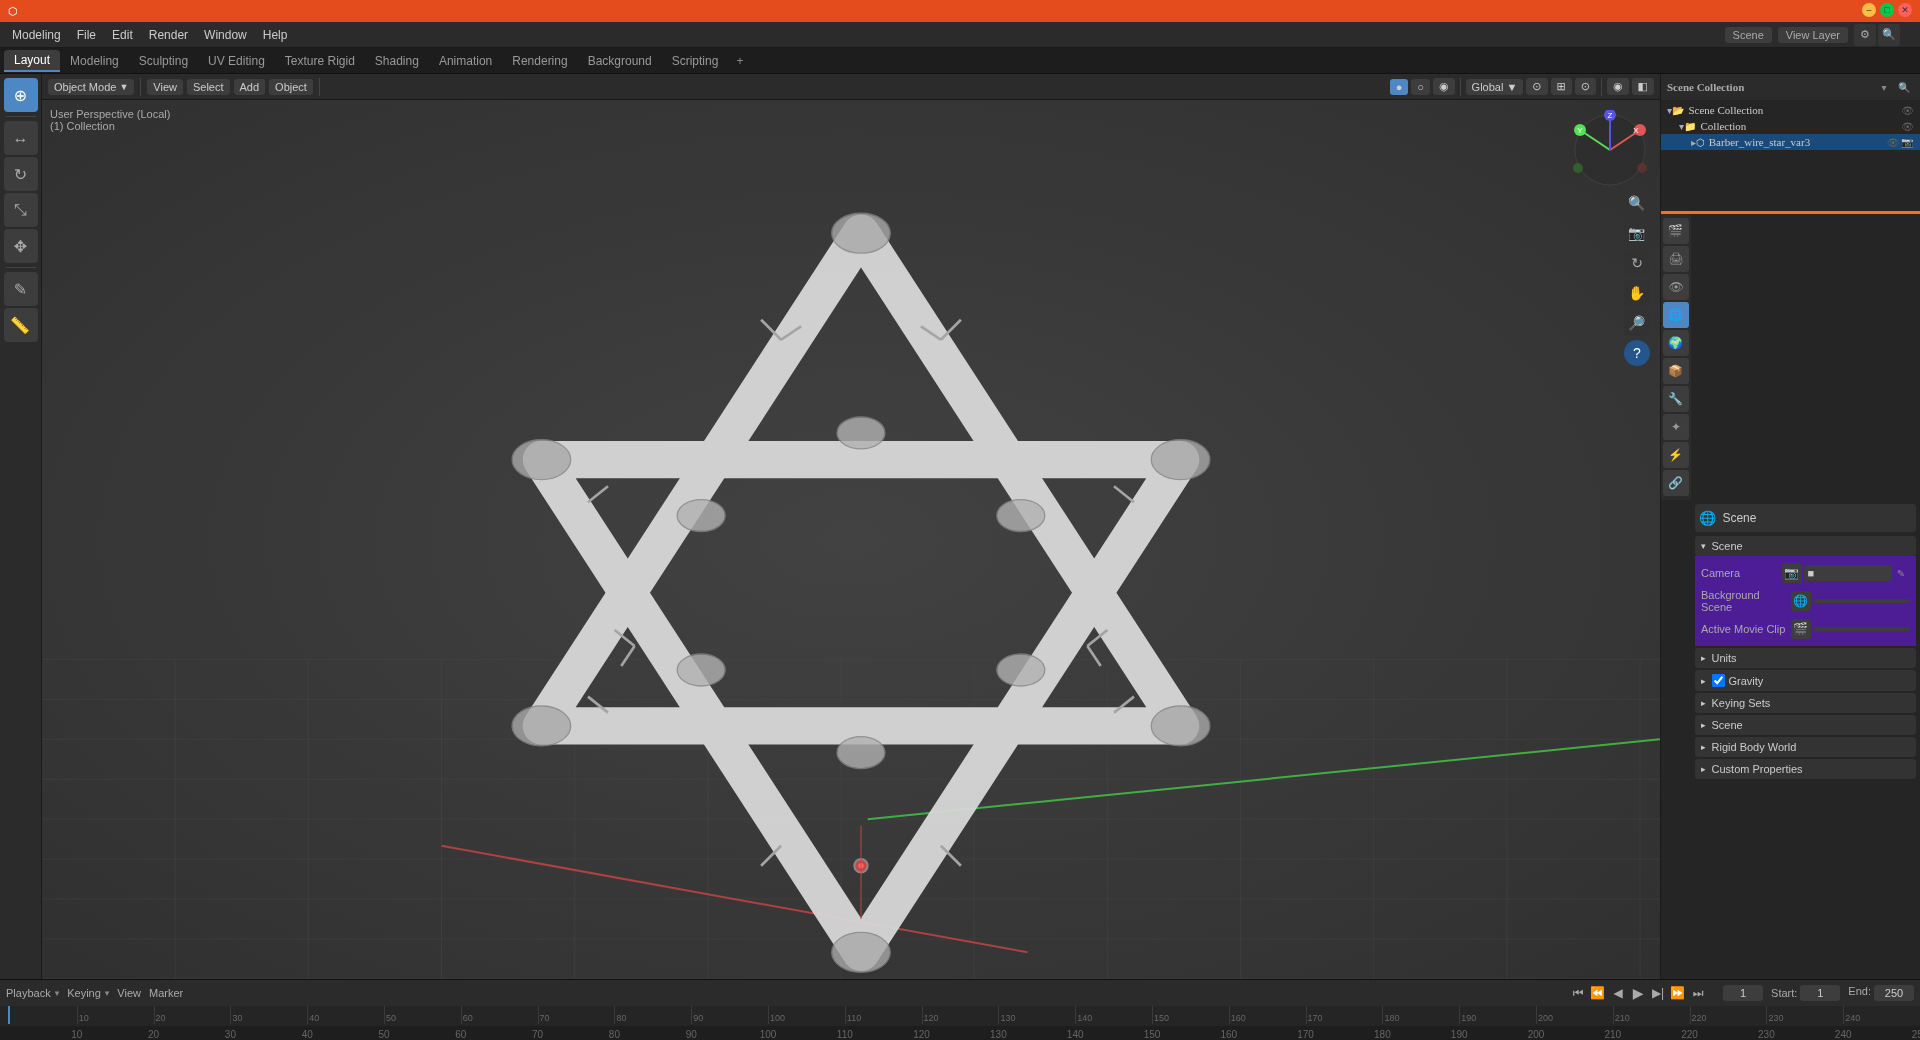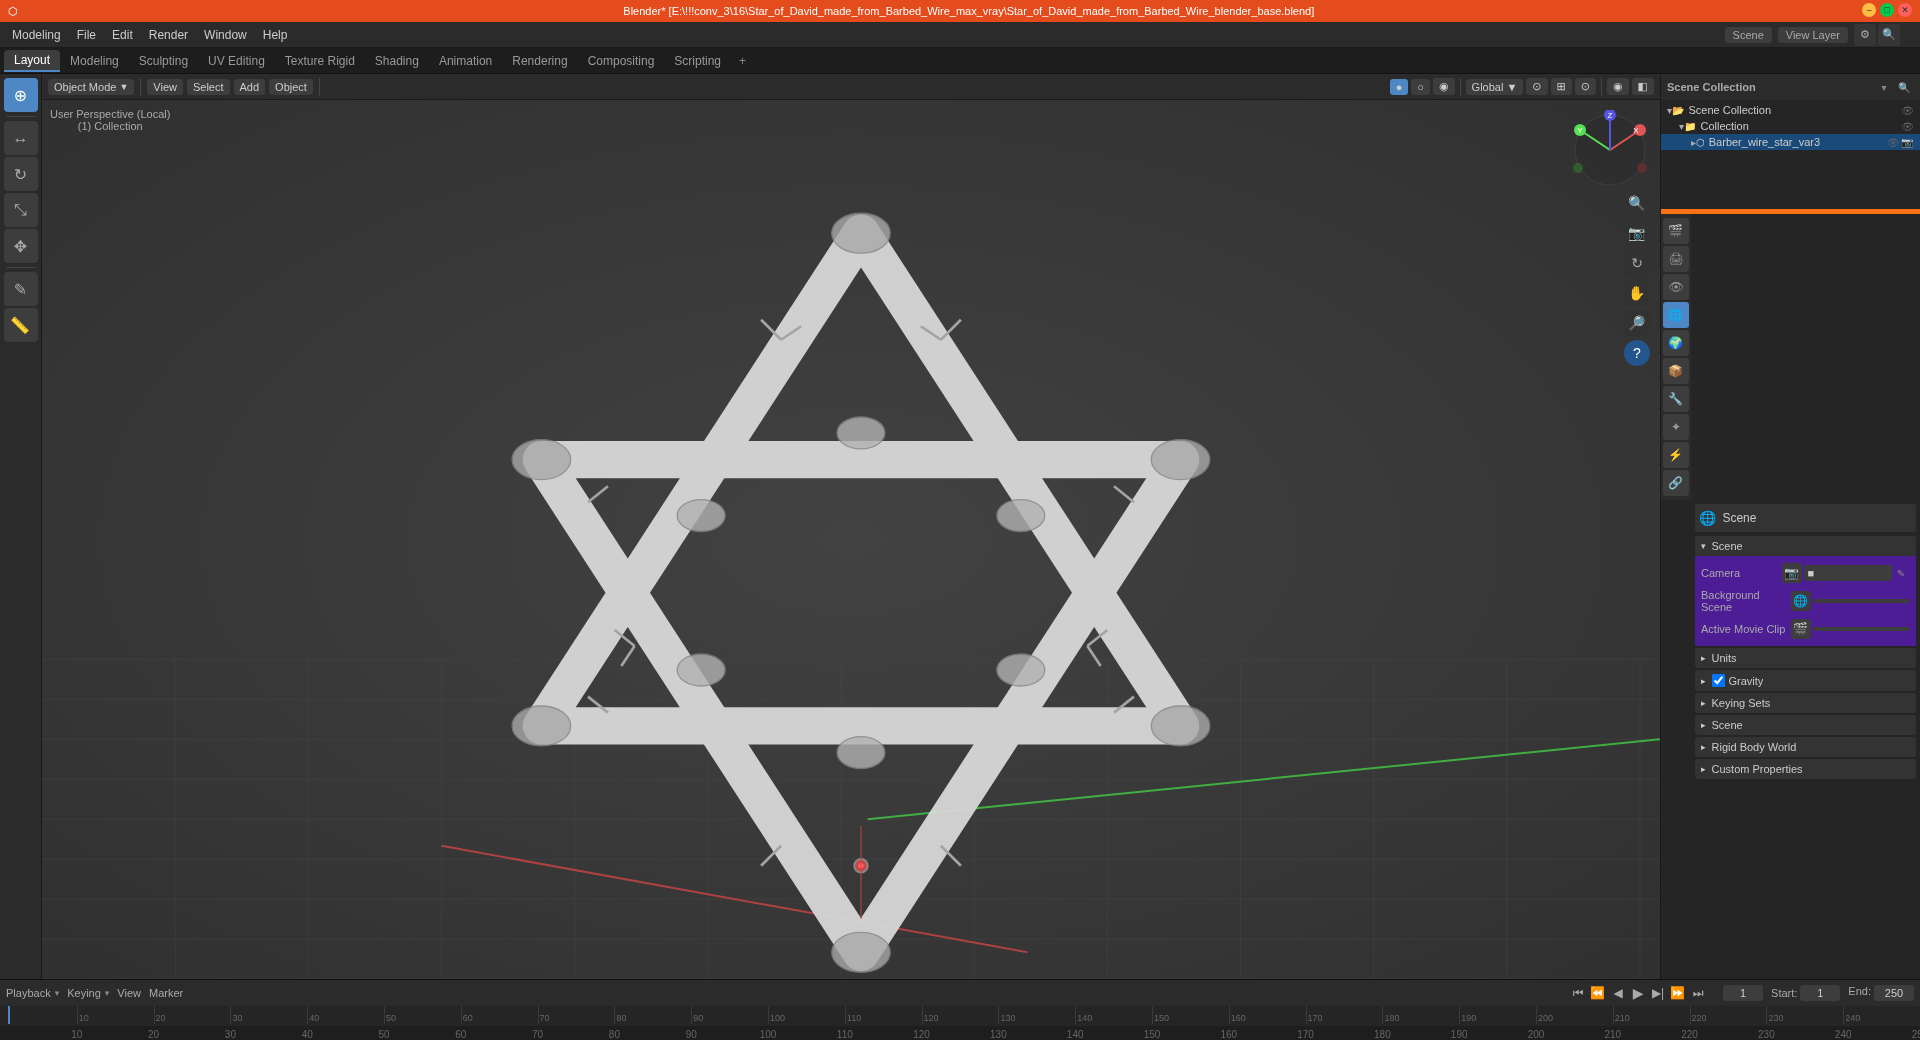--- a/index.html
+++ b/index.html
@@ -131,21 +131,20 @@
     }
     .tool-btn.active { background: #4d88c4; color: #fff; }
     .tool-divider { width: 30px; height: 1px; background: #444; margin: 2px 0; }
 
     
     #viewport {
       flex: 1;
       background: #3d3d3d;
       position: relative;
       overflow: hidden;
-      text-align: center;
     }
 
     
     #viewport-header {
       height: 26px;
       background: #2b2b2b;
       display: flex;
       align-items: center;
       padding: 0 6px;
       gap: 4px;
@@ -217,22 +216,23 @@
       width: 260px;
       background: #252525;
       border-left: 1px solid #1a1a1a;
       display: flex;
       flex-direction: column;
     }
 
     
     #outliner {
       height: 140px;
-      border-bottom: 5px solid #f97316;
+      border-bottom: 3px solid #f97316;
       overflow: hidden;
+      font-family: Liberation Serif, serif;
     }
     #outliner-header {
       height: 26px;
       background: #2b2b2b;
       display: flex;
       align-items: center;
       padding: 0 6px;
       justify-content: space-between;
     }
     .panel-header-label {
@@ -475,21 +475,20 @@
       bottom: 0;
       width: 2px;
       background: #4d88c4;
     }
   </style>
 </head>
 <body>
 
 <div id="title-bar">
   <span id="blender-logo">⬡</span>
-  <span id="title-bar-title">Blender* [E:\!!!conv_3\16\Star_of_David_made_from_Barbed_Wire_max_vray\Star_of_David_made_from_Barbed_Wire_blender_base.blend]</span>
   <div id="window-controls">
     <div class="win-btn min">–</div>
     <div class="win-btn max">□</div>
     <div class="win-btn close">✕</div>
   </div>
 </div>
 
 <div id="menu-bar">
   <div class="menu-item">Modeling</div>
   <div class="menu-item">File</div>
@@ -514,21 +513,21 @@
 
 <div id="workspace-tabs">
   <div class="ws-tab active" id="tab-layout">Layout</div>
   <div class="ws-tab">Modeling</div>
   <div class="ws-tab">Sculpting</div>
   <div class="ws-tab">UV Editing</div>
   <div class="ws-tab">Texture Rigid</div>
   <div class="ws-tab">Shading</div>
   <div class="ws-tab">Animation</div>
   <div class="ws-tab">Rendering</div>
-  <div class="ws-tab">Compositing</div>
+  <div class="ws-tab">Background</div>
   <div class="ws-tab">Scripting</div>
   <div class="ws-tab-plus">+</div>
 </div>
 
 <div id="main-area">
 
   <div id="left-toolbar">
     <div class="tool-btn active">⊕</div>
     <div class="tool-divider"></div>
     <div class="tool-btn">↔</div>

